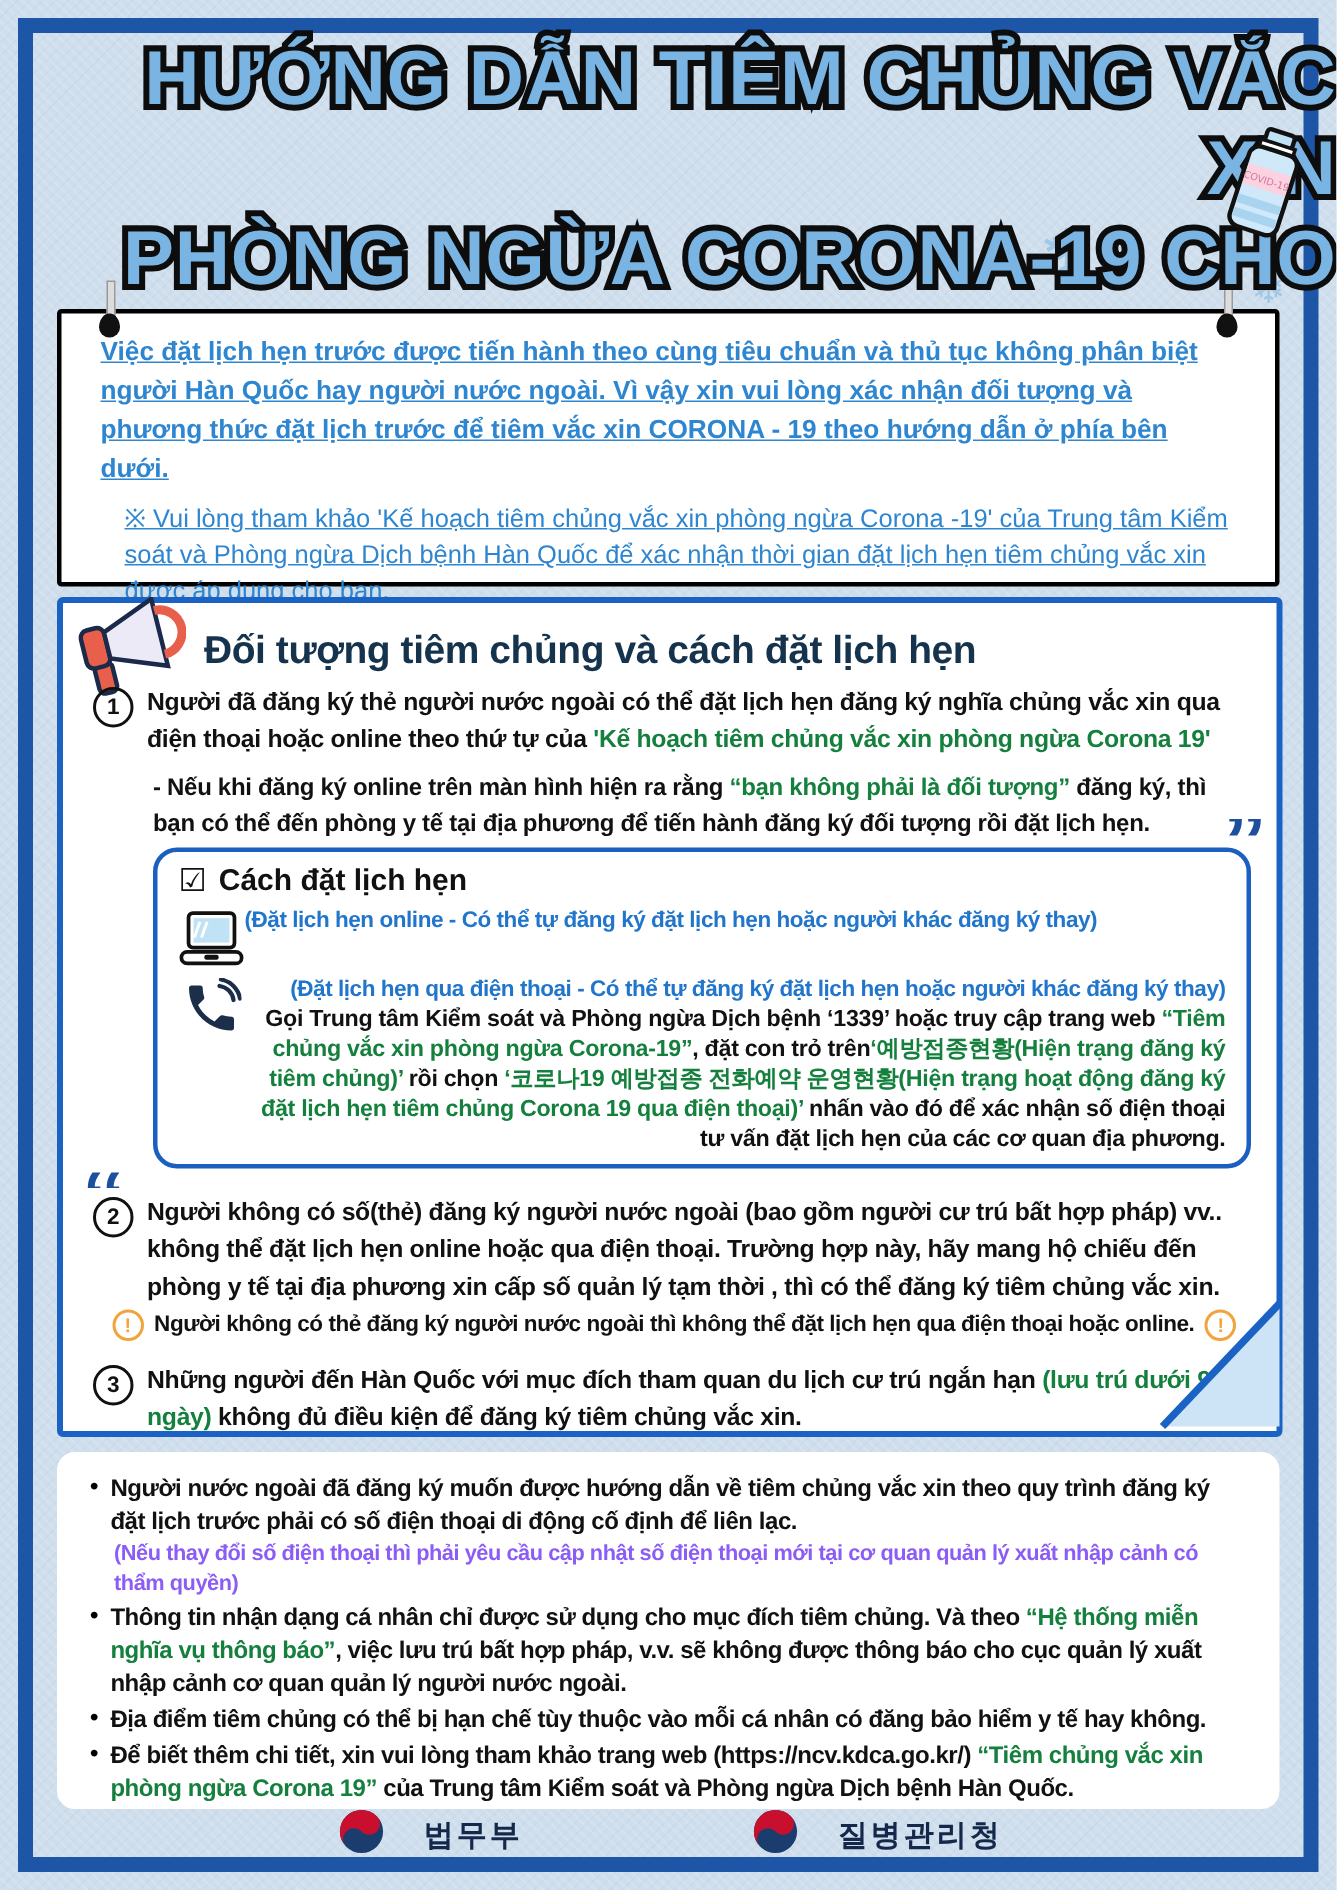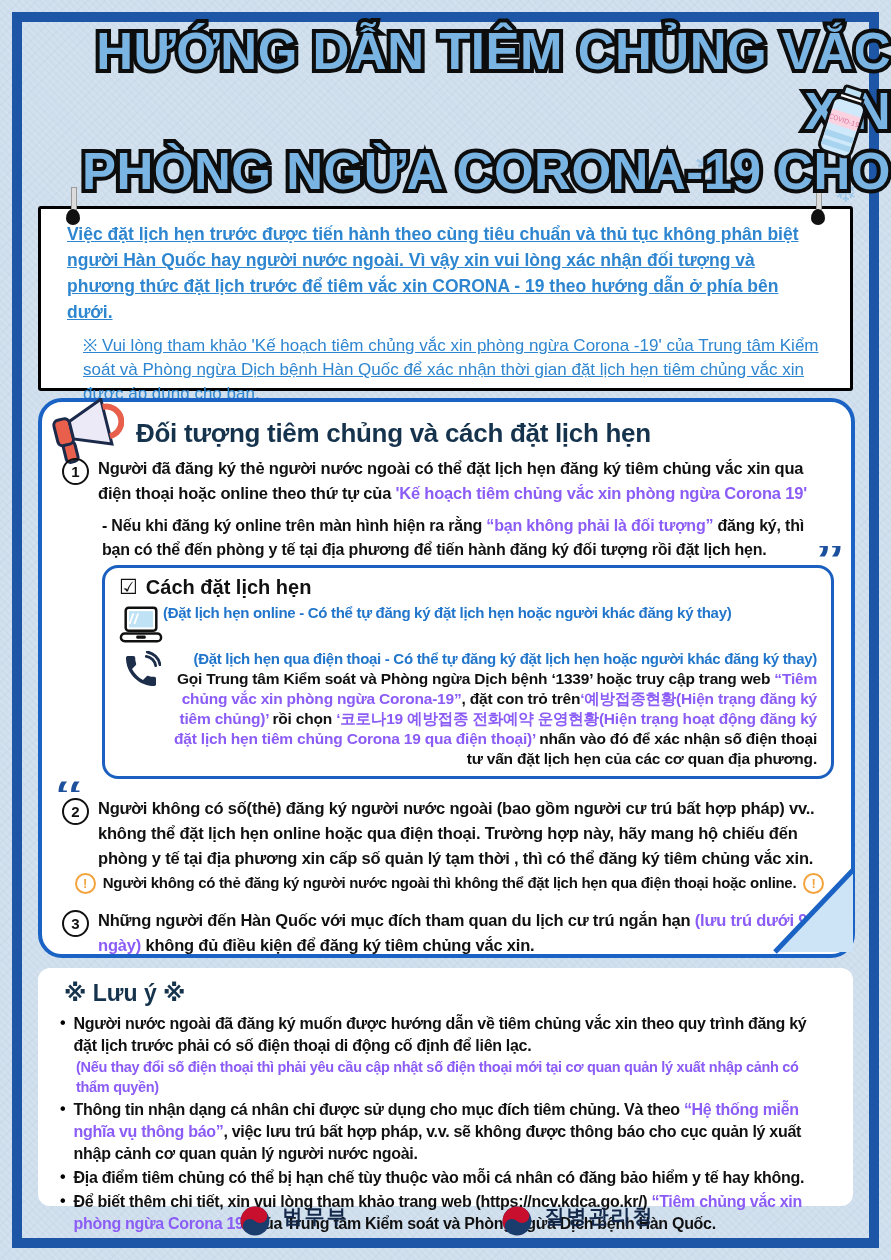--- a/index.html
+++ b/index.html
@@ -28,28 +28,28 @@
   .notice .p1{font-size:17.5px;font-weight:bold;line-height:26px;}
   .notice .p2{font-size:17px;line-height:24px;margin-top:9px;font-family:Liberation Sans, sans-serif;margin-left:16px;}
   .pin{position:absolute;top:-22px;width:12px;height:48px;}
   .pin.l{left:26px;} .pin.r{right:26px;}
   .pin::before{content:"";position:absolute;left:4px;top:0;width:4px;height:26px;background:#dcdcdc;border:1px solid #9a9a9a;}
   .pin::after{content:"";position:absolute;left:-1px;top:22px;width:14px;height:16px;background:#111;
     border-radius:50% 50% 50% 50%/60% 60% 42% 42%;}
 
   
   .main{position:absolute;left:38px;top:398px;width:817px;height:560px;box-sizing:border-box;
-    background:#fff;border:4px solid #1a63c4;border-radius:24px;z-index:2;}
+    background:#fff;border:4px solid #1a63c4;border-radius:4px;z-index:2;}
   .mega{position:absolute;left:4px;top:-4px;}
   .sec-title{position:absolute;left:94px;top:16px;font-size:26px;font-weight:bold;color:#16334d;letter-spacing:-0.3px;}
   .item{position:absolute;left:20px;right:16px;display:flex;gap:9px;}
   .num{flex:0 0 auto;width:23px;height:23px;border:2.5px solid #111;border-radius:50%;display:flex;
     align-items:center;justify-content:center;font-size:15px;font-weight:bold;color:#111;margin-top:2px;}
   .itxt{font-size:16.5px;font-weight:bold;line-height:25px;color:#111;letter-spacing:-0.2px;}
-  .blue{color:#8b5cf6;}
+  .blue{color:#15803d;}
   .i1{top:54px;}
   .sub1{position:absolute;left:60px;right:30px;top:112px;font-size:16px;font-weight:bold;line-height:24px;color:#111;letter-spacing:-0.2px;}
 
   .method{position:absolute;left:60px;top:163px;width:732px;height:214px;box-sizing:border-box;
     background:#fff;border:3px solid #1b5fc0;border-radius:16px;padding:7px 14px 6px 14px;}
   .m-title{font-size:20px;font-weight:bold;color:#111;display:flex;align-items:center;gap:8px;}
   .m-title .chk{font-size:21px;}
   .m-row{display:flex;margin-top:4px;text-align:right;}
   .m-ic{flex:0 0 44px;display:flex;justify-content:center;padding-top:2px;}
   .m-head{font-size:15px;font-weight:bold;color:#2176cc;line-height:20px;letter-spacing:-0.3px;}
@@ -71,21 +71,21 @@
     background:#fff;border-radius:12px;padding:12px 22px 8px;z-index:2;}
   .n-title{font-size:23px;font-weight:bold;color:#16334d;margin:0 0 6px 4px;}
   .nb{display:flex;gap:8px;margin-top:2px;}
   .nb .dot{font-size:16px;font-weight:bold;margin-top:1px;}
   .ntxt{font-size:16px;font-weight:bold;line-height:22px;color:#111;letter-spacing:-0.3px;}
   .nnote{font-size:14.5px;font-weight:bold;line-height:20px;color:#8b5cf6;margin-left:16px;letter-spacing:-0.3px;}
 
   
   .footer{position:absolute;left:0;right:0;top:1202px;height:42px;display:flex;justify-content:center;
     align-items:center;gap:150px;z-index:2;}
-  .logo{display:flex;gap:10px;}
+  .logo{display:flex;align-items:center;gap:24px;}
   .logo-label{font-size:20px;font-weight:bold;color:#13284a;letter-spacing:2px;}
 </style>
 </head>
 <body>
 
 <div class="page">
   <div class="frame"></div>
 
   <span class="flake" style="left:692px;top:142px;font-size:46px;">❄</span>
   <span class="flake" style="left:834px;top:176px;font-size:28px;">❄</span>
@@ -122,21 +122,21 @@
           <rect x="10" y="16" width="16" height="26" rx="5" fill="#e8604c" stroke="#1b2a4a" stroke-width="3"></rect>
           <polygon points="26,20 62,6 62,52 26,38" fill="#eceaf6" stroke="#1b2a4a" stroke-width="3"></polygon>
           <path d="M62,14 a14,14 0 0 1 0,30" fill="none" stroke="#e8604c" stroke-width="6"></path>
         </g>
       </svg>
     </div>
     <div class="sec-title">Đối tượng tiêm chủng và cách đặt lịch hẹn</div>
 
     <div class="item i1">
       <span class="num">1</span>
-      <span class="itxt"><span>Người đã đăng ký thẻ người nước ngoài có thể đặt lịch hẹn đăng ký tiêm chủng vắc xin qua điện thoại hoặc online theo thứ tự của </span><span class="blue">'Kế hoạch tiêm chủng vắc xin phòng ngừa Corona 19'</span></span>
+      <span class="itxt"><span>Người đã đăng ký thẻ người nước ngoài có thể đặt lịch hẹn đăng ký nghĩa chủng vắc xin qua điện thoại hoặc online theo thứ tự của </span><span class="blue">'Kế hoạch tiêm chủng vắc xin phòng ngừa Corona 19'</span></span>
     </div>
     <div class="sub1"><span>- Nếu khi đăng ký online trên màn hình hiện ra rằng </span><span class="blue">“bạn không phải là đối tượng”</span><span> đăng ký, thì bạn có thể đến phòng y tế tại địa phương để tiến hành đăng ký đối tượng rồi đặt lịch hẹn.</span></div>
 
     <span class="quote q-tr">”</span>
     <span class="quote q-bl">”</span>
 
     <div class="method">
       <div class="m-title">
         <span class="chk">☑</span>
         <span>Cách đặt lịch hẹn</span>
@@ -189,21 +189,20 @@
 
     <div class="fold">
       <svg width="82" height="86" viewBox="0 0 82 86">
         <polygon points="2,84 80,2 80,84" fill="#cde4f6"></polygon>
         <line x1="2" y1="84" x2="80" y2="2" stroke="#1a63c4" stroke-width="5"></line>
       </svg>
     </div>
   </div>
 
   <div class="notes">
-    <p class="n-title">※ Lưu ý ※</p>
 
     <div class="nb">
       <span class="dot">•</span>
       <span class="ntxt">Người nước ngoài đã đăng ký muốn được hướng dẫn về tiêm chủng vắc xin theo quy trình đăng ký đặt lịch trước phải có số điện thoại di động cố định để liên lạc.</span>
     </div>
     <div class="nnote">(Nếu thay đổi số điện thoại thì phải yêu cầu cập nhật số điện thoại mới tại cơ quan quản lý xuất nhập cảnh có thẩm quyền)</div>
 
     <div class="nb">
       <span class="dot">•</span>
       <span class="ntxt"><span>Thông tin nhận dạng cá nhân chỉ được sử dụng cho mục đích tiêm chủng. Và theo </span><span class="blue">“Hệ thống miễn nghĩa vụ thông báo”</span><span>, việc lưu trú bất hợp pháp, v.v. sẽ không được thông báo cho cục quản lý xuất nhập cảnh cơ quan quản lý người nước ngoài.</span></span>

